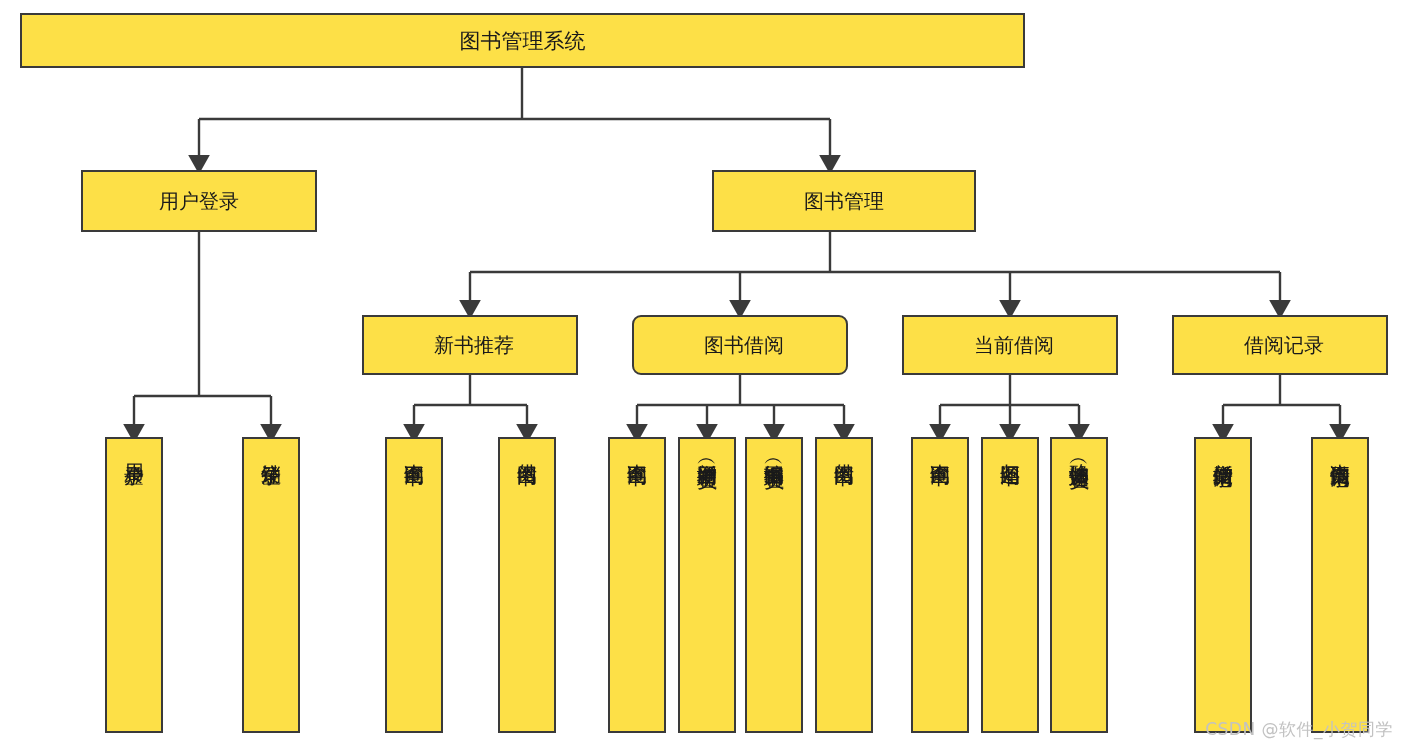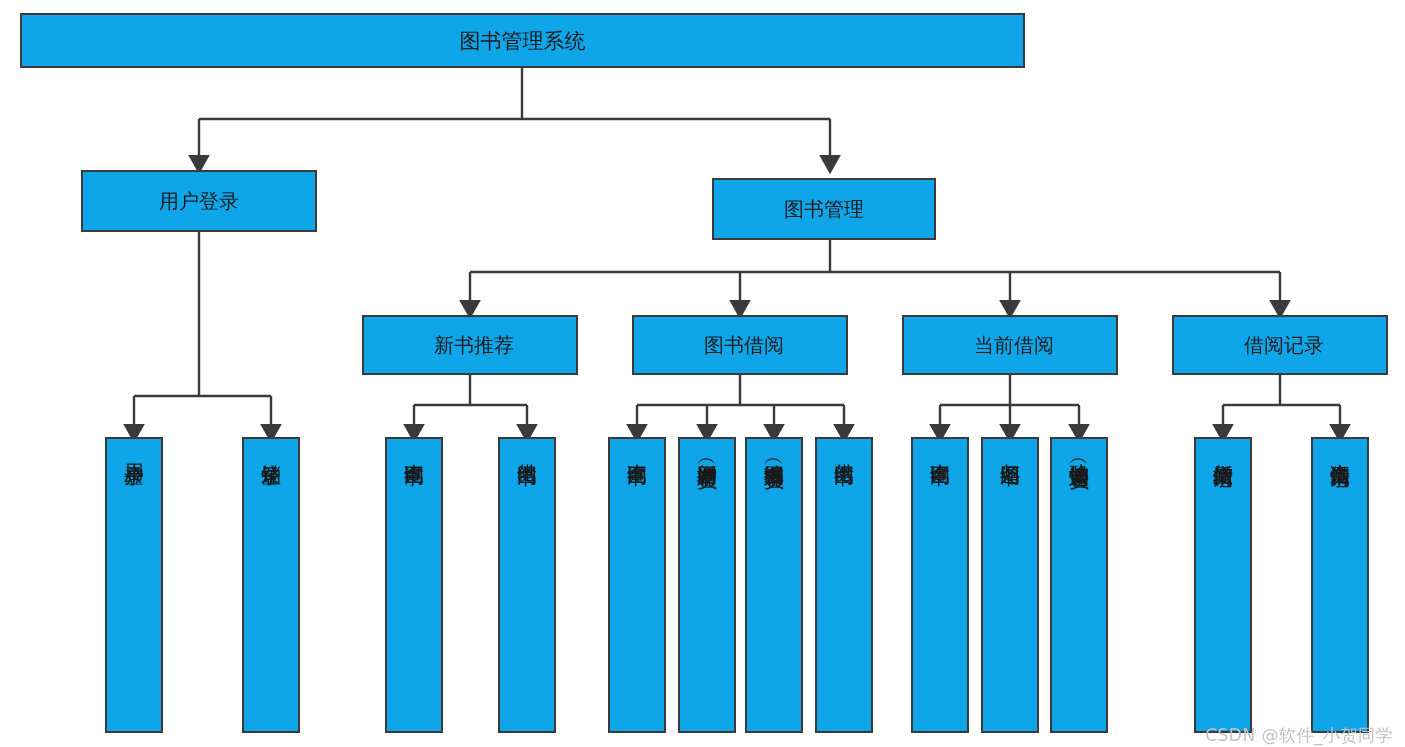--- a/index.html
+++ b/index.html
@@ -10,21 +10,21 @@
     font-family:"DejaVu Sans","Liberation Sans",sans-serif;
     overflow:hidden;
     position:relative;
   }
   #diagram{
     position:absolute;left:0;top:0;width:1405px;height:747px;
   }
   .node{
     position:absolute;
     box-sizing:border-box;
-    background:#0ea5e9;
+    background:#fde047;
     border:2px solid #3a3a3a;
     display:flex;
     align-items:center;
     justify-content:center;
     color:#1a1a1a;
     overflow:hidden;
   }
   .node.level-root{font-size:21px;}
   .node.level-1{font-size:20px;}
   .node.level-2{font-size:20px;padding-left:8px;}
@@ -40,21 +40,21 @@
     text-orientation:upright;
     -webkit-text-orientation:upright;
     letter-spacing:1px;
     white-space:pre;
     display:block;
   }
   .htext{display:block;white-space:pre;}
   #watermark{
     position:absolute;
     right:12px;
-    bottom:0;
+    bottom:6px;
     font-size:17px;
     color:#c2c2c2;
     letter-spacing:0.5px;
     white-space:pre;
     pointer-events:none;
     z-index:5;
   }
   svg.connectors{
     position:absolute;left:0;top:0;width:1405px;height:747px;
     pointer-events:none;
@@ -117,28 +117,28 @@
     </g>
   </svg>
 
   <div class="node level-root" style="left:20px;top:13px;width:1005px;height:55px;">
     <span class="htext">图书管理系统</span>
   </div>
 
   <div class="node level-1" style="left:81px;top:170px;width:236px;height:62px;">
     <span class="htext">用户登录</span>
   </div>
-  <div class="node level-1" style="left:712px;top:178px;width:224px;height:62px;">
+  <div class="node level-1" style="left:712px;top:170px;width:264px;height:62px;">
     <span class="htext">图书管理</span>
   </div>
 
   <div class="node level-2" style="left:362px;top:315px;width:216px;height:60px;">
     <span class="htext">新书推荐</span>
   </div>
-  <div class="node level-2" style="left:632px;top:315px;width:216px;height:60px;">
+  <div class="node level-2" style="left:632px;top:315px;width:216px;height:60px;border-radius:9px;">
     <span class="htext">图书借阅</span>
   </div>
   <div class="node level-2" style="left:902px;top:315px;width:216px;height:60px;text-align:center;">
     <span class="htext">当前借阅</span>
   </div>
   <div class="node level-2" style="left:1172px;top:315px;width:216px;height:60px;">
     <span class="htext">借阅记录</span>
   </div>
 
   <div class="node leaf" style="left:105px;top:437px;width:58px;height:296px;">

